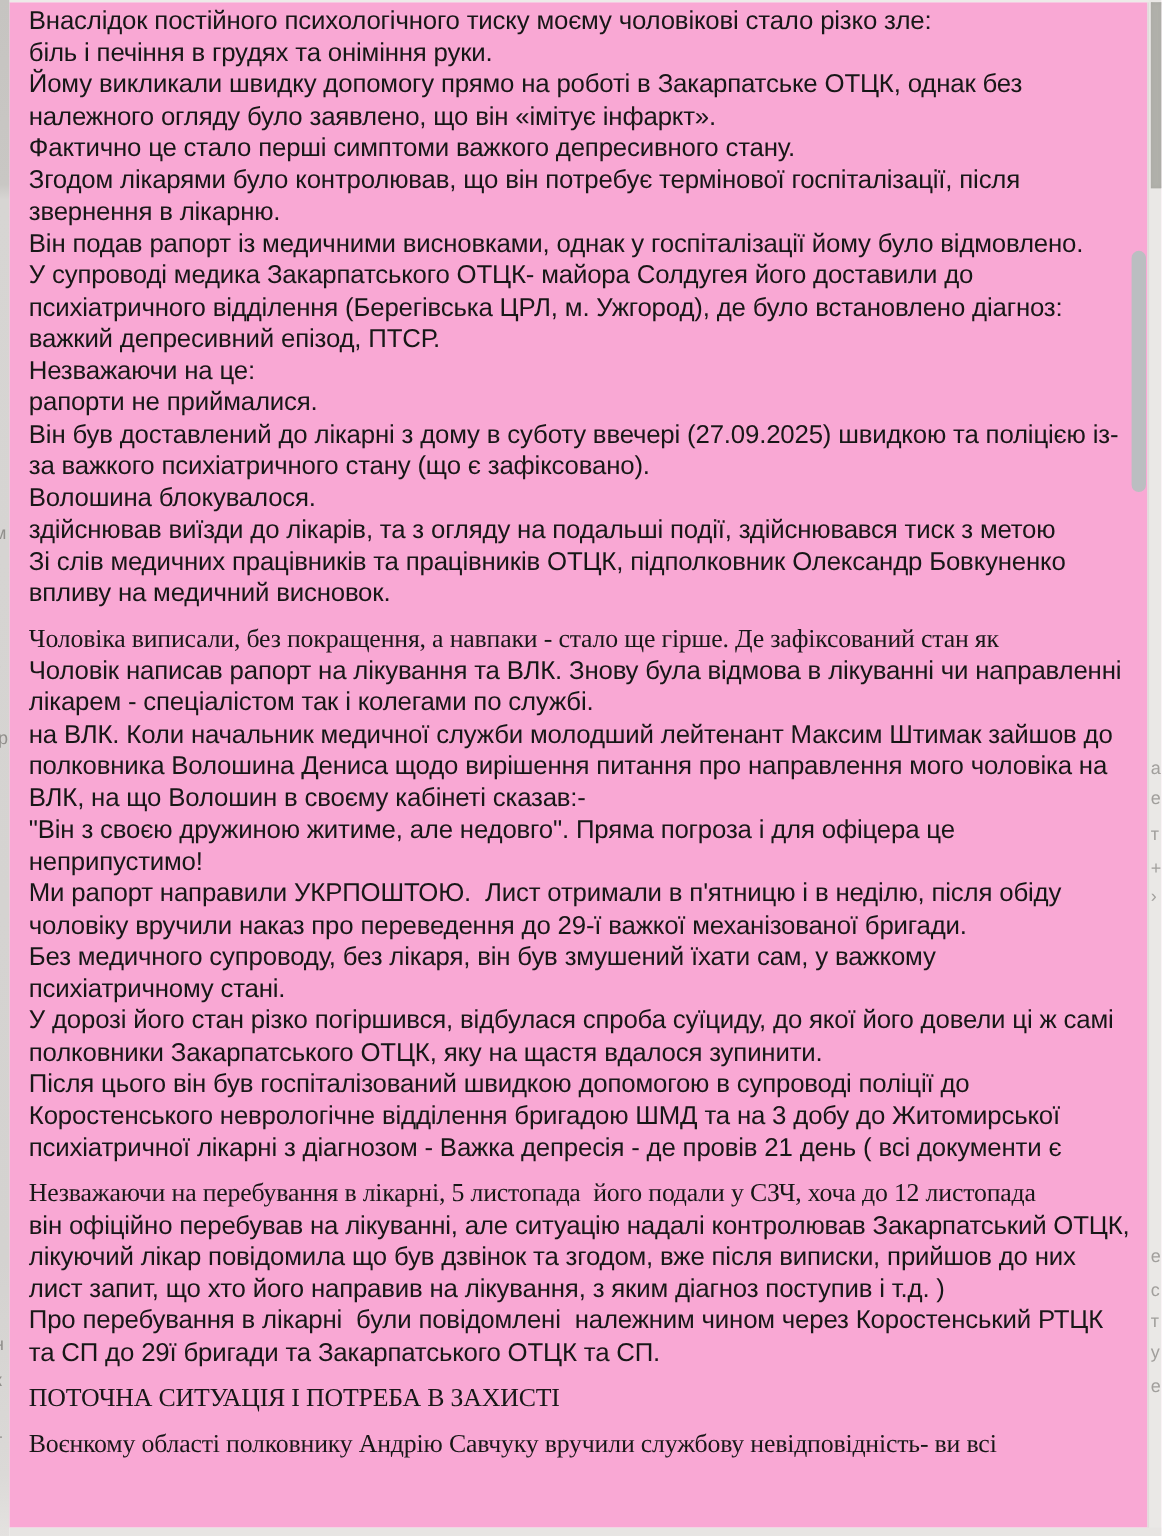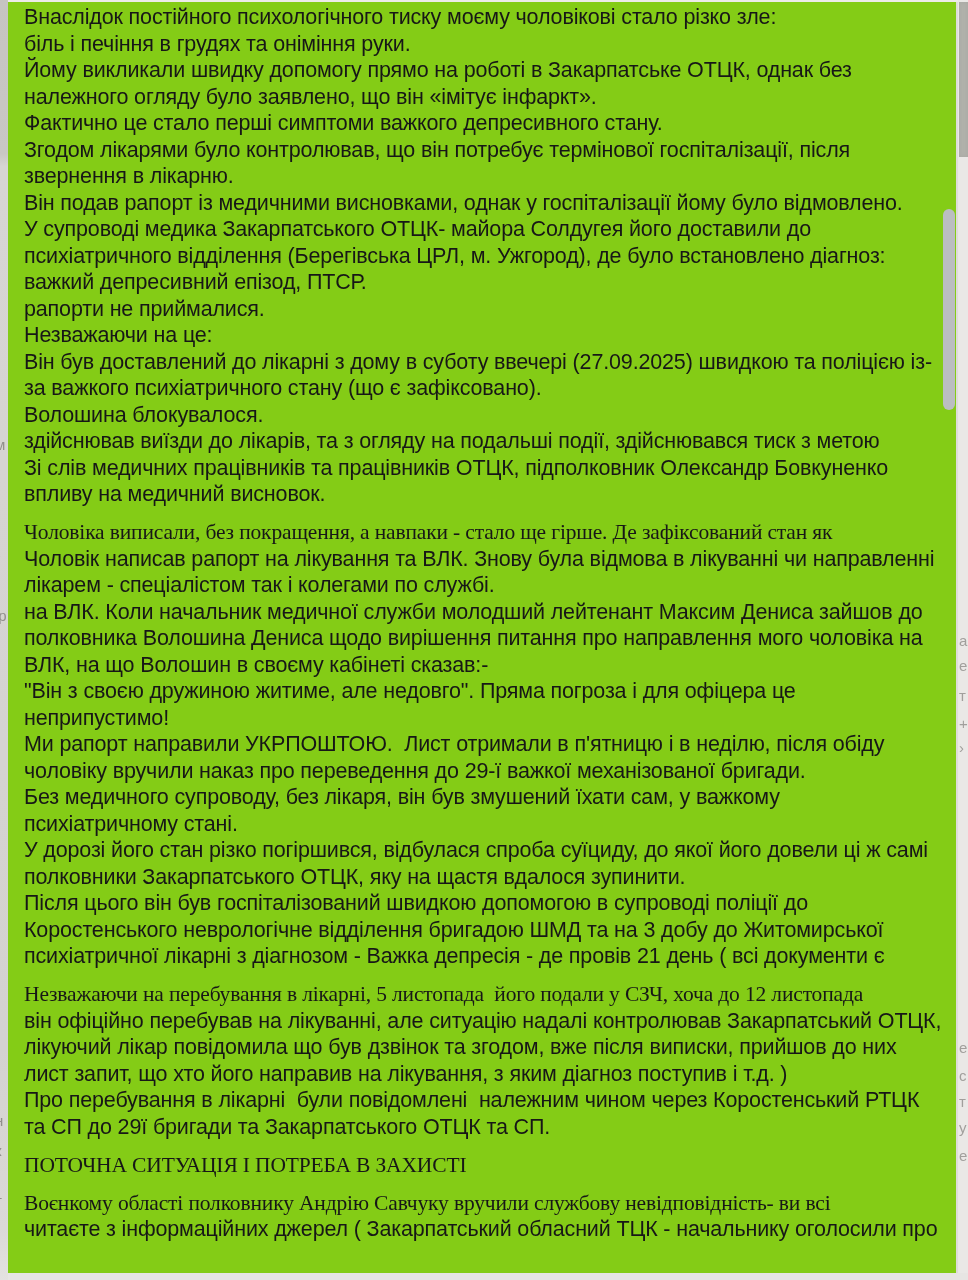--- a/index.html
+++ b/index.html
@@ -57,21 +57,21 @@
     position: absolute;
     left: 8px; bottom: 0;
     width: 960px; height: 7px;
     background: #e7e5e3;
   }
   
   .text-panel {
     position: absolute;
     left: 8px; top: 2px;
     width: 948px; height: 1271px;
-    background: #84cc16;
+    background: #f9a8d4;
     overflow: hidden;
   }
   .content {
     position: absolute;
     left: 16px; top: 2px;
     width: 925px;
     color: #171717;
     font-size: 21.5px;
     line-height: 26.5px;
     letter-spacing: -0.15px;
@@ -137,32 +137,32 @@
         <div class="line">біль і печіння в грудях та оніміння руки.</div>
         <div class="line">Йому викликали швидку допомогу прямо на роботі в Закарпатське ОТЦК, однак без</div>
         <div class="line">належного огляду було заявлено, що він «імітує інфаркт».</div>
         <div class="line">Фактично це стало перші симптоми важкого депресивного стану.</div>
         <div class="line">Згодом лікарями було контролював, що він потребує термінової госпіталізації, після</div>
         <div class="line">звернення в лікарню.</div>
         <div class="line">Він подав рапорт із медичними висновками, однак у госпіталізації йому було відмовлено.</div>
         <div class="line">У супроводі медика Закарпатського ОТЦК- майора Солдугея його доставили до</div>
         <div class="line">психіатричного відділення (Берегівська ЦРЛ, м. Ужгород), де було встановлено діагноз:</div>
         <div class="line">важкий депресивний епізод, ПТСР.</div>
+        <div class="line">Незважаючи на це:</div>
         <div class="line">рапорти не приймалися.</div>
-        <div class="line">Незважаючи на це:</div>
         <div class="line">Він був доставлений до лікарні з дому в суботу ввечері (27.09.2025) швидкою та поліцією із-</div>
         <div class="line">за важкого психіатричного стану (що є зафіксовано).</div>
         <div class="line">Волошина блокувалося.</div>
         <div class="line">здійснював виїзди до лікарів, та з огляду на подальші події, здійснювався тиск з метою</div>
         <div class="line">Зі слів медичних працівників та працівників ОТЦК, підполковник Олександр Бовкуненко</div>
         <div class="line">впливу на медичний висновок.</div>
         <div class="line gap">Чоловіка виписали, без покращення, а навпаки - стало ще гірше. Де зафіксований стан як</div>
         <div class="line">Чоловік написав рапорт на лікування та ВЛК. Знову була відмова в лікуванні чи направленні</div>
         <div class="line">лікарем - спеціалістом так і колегами по службі.</div>
-        <div class="line">на ВЛК. Коли начальник медичної служби молодший лейтенант Максим Дениса зайшов до</div>
+        <div class="line">на ВЛК. Коли начальник медичної служби молодший лейтенант Максим Штимак зайшов до</div>
         <div class="line">полковника Волошина Дениса щодо вирішення питання про направлення мого чоловіка на</div>
         <div class="line">ВЛК, на що Волошин в своєму кабінеті сказав:-</div>
         <div class="line">"Він з своєю дружиною житиме, але недовго". Пряма погроза і для офіцера це</div>
         <div class="line">неприпустимо!</div>
         <div class="line">Ми рапорт направили УКРПОШТОЮ.  Лист отримали в п'ятницю і в неділю, після обіду</div>
         <div class="line">чоловіку вручили наказ про переведення до 29-ї важкої механізованої бригади.</div>
         <div class="line">Без медичного супроводу, без лікаря, він був змушений їхати сам, у важкому</div>
         <div class="line">психіатричному стані.</div>
         <div class="line">У дорозі його стан різко погіршився, відбулася спроба суїциду, до якої його довели ці ж самі</div>
         <div class="line">полковники Закарпатського ОТЦК, яку на щастя вдалося зупинити.</div>
@@ -170,19 +170,18 @@
         <div class="line">Коростенського неврологічне відділення бригадою ШМД та на 3 добу до Житомирської</div>
         <div class="line">психіатричної лікарні з діагнозом - Важка депресія - де провів 21 день ( всі документи є</div>
         <div class="line gap">Незважаючи на перебування в лікарні, 5 листопада  його подали у СЗЧ, хоча до 12 листопада</div>
         <div class="line">він офіційно перебував на лікуванні, але ситуацію надалі контролював Закарпатський ОТЦК,</div>
         <div class="line">лікуючий лікар повідомила що був дзвінок та згодом, вже після виписки, прийшов до них</div>
         <div class="line">лист запит, що хто його направив на лікування, з яким діагноз поступив і т.д. )</div>
         <div class="line">Про перебування в лікарні  були повідомлені  належним чином через Коростенський РТЦК</div>
         <div class="line">та СП до 29ї бригади та Закарпатського ОТЦК та СП.</div>
         <div class="line gap">ПОТОЧНА СИТУАЦІЯ І ПОТРЕБА В ЗАХИСТІ</div>
         <div class="line gap">Воєнкому області полковнику Андрію Савчуку вручили службову невідповідність- ви всі</div>
-        <div class="line">читаєте з інформаційних джерел ( Закарпатський обласний ТЦК - начальнику оголосили про</div>
       </div>
     <div class="scrollbar-thumb"></div>
   </div>
 
   <div class="bottom-strip"></div>
 </div>
 
 </body></html>

